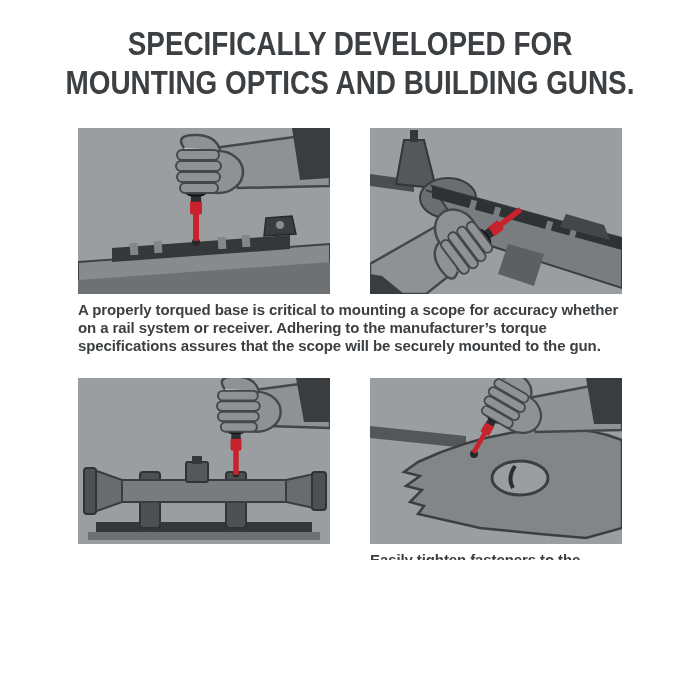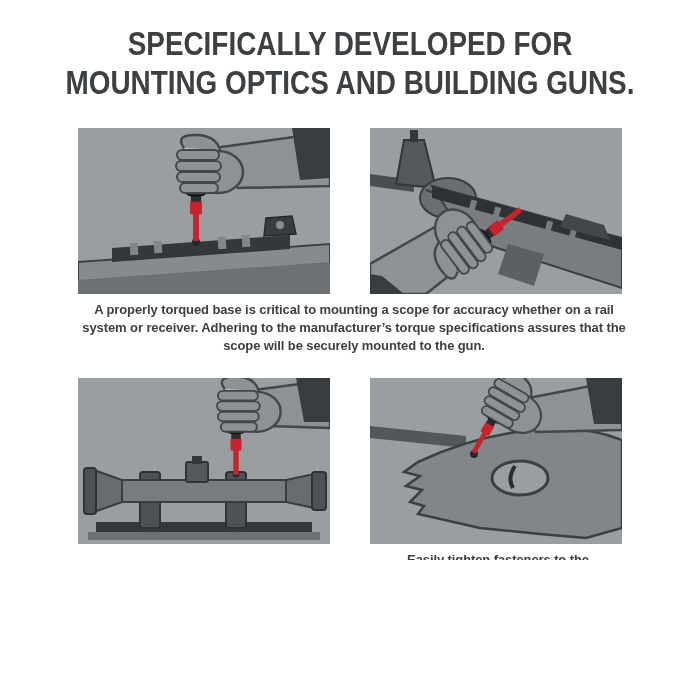--- a/index.html
+++ b/index.html
@@ -13,22 +13,22 @@
     color:#3d4043;transform:scaleX(0.82);transform-origin:50% 50%;
   }
   .panel{
     position:absolute;width:252px;height:166px;background:#9b9ea1;overflow:hidden;
   }
   #panel-1{left:78px;top:128px;}
   #panel-2{left:370px;top:128px;}
   #panel-3{left:78px;top:378px;}
   #panel-4{left:370px;top:378px;}
   .caption{
-    position:absolute;margin:0;font-size:13px;font-weight:bold;line-height:18px;
-    letter-spacing:-0.1px;color:#3d4043;text-align:center;
+    position:absolute;margin:0;font-size:15px;font-weight:bold;line-height:18px;
+    letter-spacing:-0.1px;color:#3d4043;text-align:left;
   }
   #caption-top{left:78px;top:301px;width:552px;}
   #caption-bottom-left{left:78px;top:551px;width:258px;}
   #caption-bottom-right{left:370px;top:551px;width:256px;}
   svg{display:block;}
 </style>
 </head>
 <body>
 
 <div class="page">

